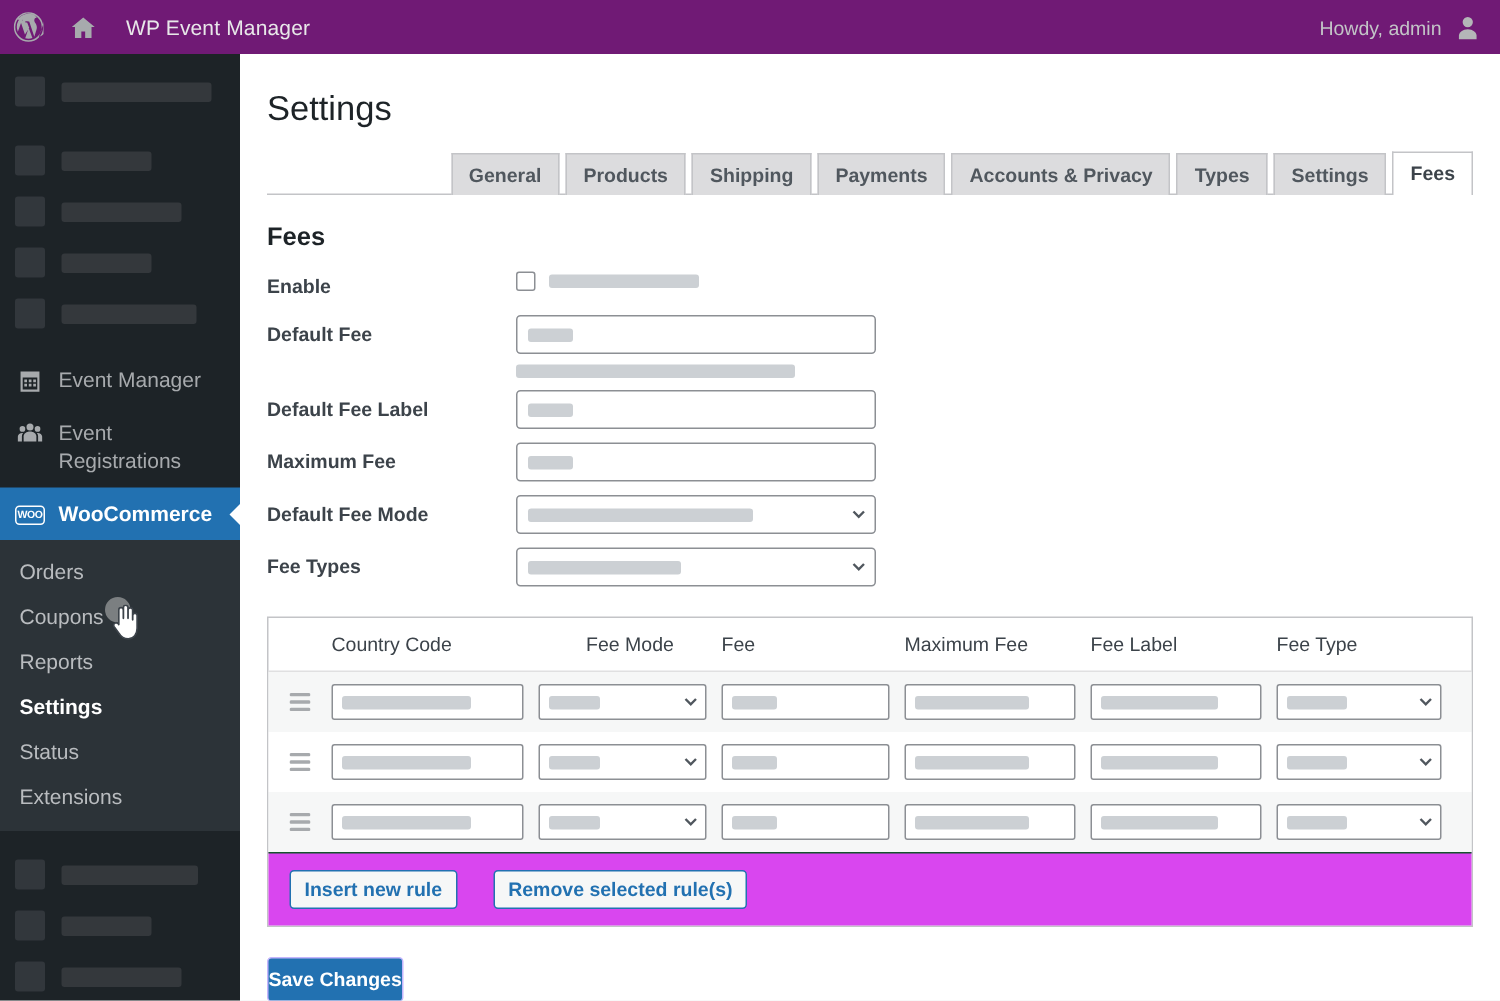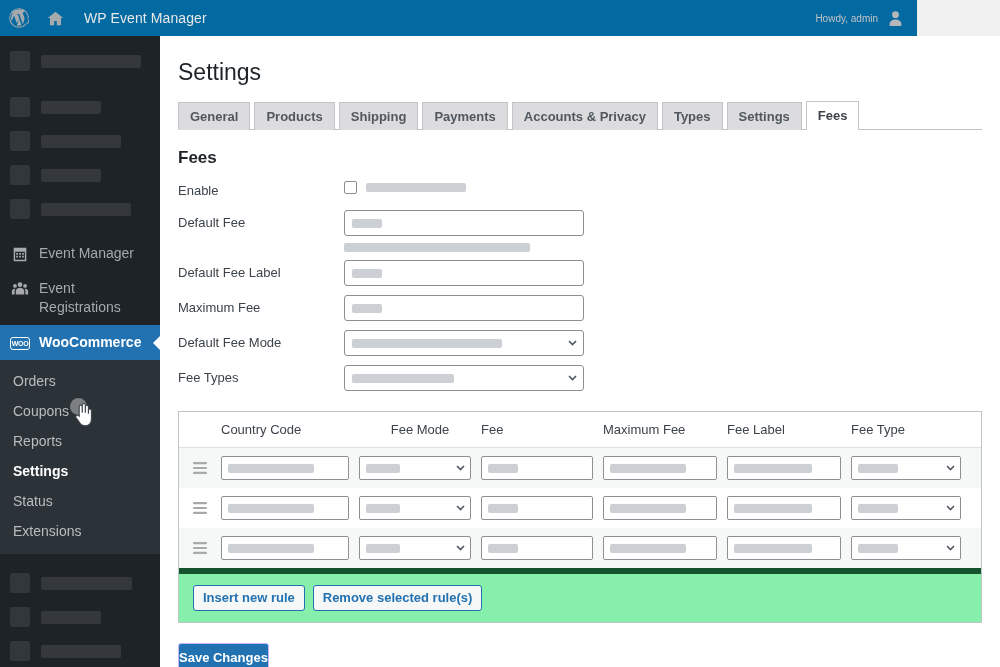--- a/index.html
+++ b/index.html
@@ -6,31 +6,31 @@
   html, body {
     width: 1000px; height: 667px;
     font-family: "Liberation Sans", sans-serif;
     background: #f0f0f1;
     overflow: hidden;
   }
 
   
   #adminbar {
     position: absolute; top: 0; left: 0;
-    width: 917px; height: 36px;
-    background: #0369a1;
+    width: 1000px; height: 36px;
+    background: #701a75;
     display: flex; align-items: center;
     color: #c3c4c7; font-size: 13px;
   }
   .ab-item { display: flex; align-items: center; height: 36px; padding: 0 9px; gap: 7px; }
   .wp-logo svg { width: 20px; height: 20px; display: block; fill: #a7aaad; }
   .home-icon svg { width: 17px; height: 17px; display: block; fill: #a7aaad; }
   #site-name { font-size: 14px; color: #e8e8e9; padding-left: 2px; letter-spacing: .1px; }
   #ab-right { margin-left: auto; display: flex; align-items: center; padding-right: 12px; gap: 8px; }
-  #howdy { font-size: 10px; color: #c3c4c7; }
+  #howdy { font-size: 13px; color: #c3c4c7; }
   .avatar-icon svg { width: 19px; height: 19px; display: block; fill: #b4b6b8; }
 
   
   #sidebar {
     position: absolute; top: 36px; left: 0;
     width: 160px; height: 631px;
     background: #1d2327;
   }
   .skeleton-item { display: flex; align-items: center; height: 34px; padding-left: 10px; gap: 11px; }
   .sk-icon { width: 20px; height: 20px; background: #32373c; border-radius: 2px; flex: none; }
@@ -80,33 +80,33 @@
   #content {
     position: absolute; top: 36px; left: 160px;
     width: 840px; height: 631px;
     background: #fff;
     padding: 18px 18px 0 18px;
     overflow: hidden;
   }
   #page-title { font-size: 23px; font-weight: normal; color: #1d2327; line-height: 30px; padding: 3px 0 12px 0; }
 
   
-  #tabs { display: flex; align-items: flex-end; gap: 4px; border-bottom: 1px solid #c3c4c7; height: 31px; }
+  #tabs { display: flex; align-items: flex-end; gap: 4px; border-bottom: 1px solid #c3c4c7; height: 31px; justify-content: flex-end; }
   .tab {
     background: #dcdcde; border: 1px solid #c3c4c7; border-bottom: none;
     padding: 0 11px; height: 28px; line-height: 27px;
     font-size: 13px; color: #50575e; font-weight: 600;
     position: relative; top: 1px;
   }
   .tab.active { background: #fff; color: #3c434a; height: 29px; line-height: 28px; }
 
   
   #fees-heading { font-size: 17px; font-weight: bold; color: #1d2327; padding: 18px 0 10px 0; }
   .form-row { display: flex; align-items: flex-start; min-height: 28px; margin-bottom: 4px; }
-  .form-label { width: 166px; flex: none; font-size: 13px; color: #3c434a; font-weight: 400; padding-top: 5px; }
+  .form-label { width: 166px; flex: none; font-size: 13px; color: #3c434a; font-weight: 700; padding-top: 5px; }
   .form-field { flex: 1; }
   .txt-input {
     width: 240px; height: 26px; border: 1px solid #8c8f94; border-radius: 3px;
     background: #fff; display: flex; align-items: center; padding: 0 7px;
   }
   .redact { background: #ccd0d4; border-radius: 2px; height: 9px; display: block; }
   .sel-input {
     width: 240px; height: 26px; border: 1px solid #8c8f94; border-radius: 3px;
     background: #fff; display: flex; align-items: center; padding: 0 7px;
     position: relative;
@@ -140,21 +140,21 @@
   .c-label   { width: 124px; flex: none; }
   .c-type    { width: 120px; flex: none; }
   .cell-in {
     height: 24px; border: 1px solid #8c8f94; border-radius: 2px; background: #fff;
     display: flex; align-items: center; padding: 0 6px; position: relative;
     margin-right: 10px;
   }
   .cell-in.sel { padding-right: 18px; }
   .cell-in .chev { position: absolute; right: 5px; top: 50%; margin-top: -3px; }
   .cell-in .chev svg { width: 9px; height: 6px; display: block; stroke: #50575e; fill: none; stroke-width: 1.6; }
-  .rt-actions { display: flex; gap: 8px; padding: 11px 0 11px 14px; background: #86efac; border-top: 6px solid #14532d; }
+  .rt-actions { display: flex; gap: 24px; padding: 11px 0 11px 14px; background: #d946ef; border-top: 1px solid #14532d; }
   .link-btn {
     border: 1px solid #2271b1; border-radius: 3px; background: #f6f7f7;
     color: #2271b1; font-size: 13px; font-weight: 600;
     padding: 4px 9px; line-height: 16px;
   }
 
   #save-btn {
     margin-top: 20px;
     background: #2271b1; color: #fff; border: 1px solid #c4b5fd; border-radius: 3px;
     font-size: 13px; font-weight: 600; padding: 6px 0; line-height: 16px;

